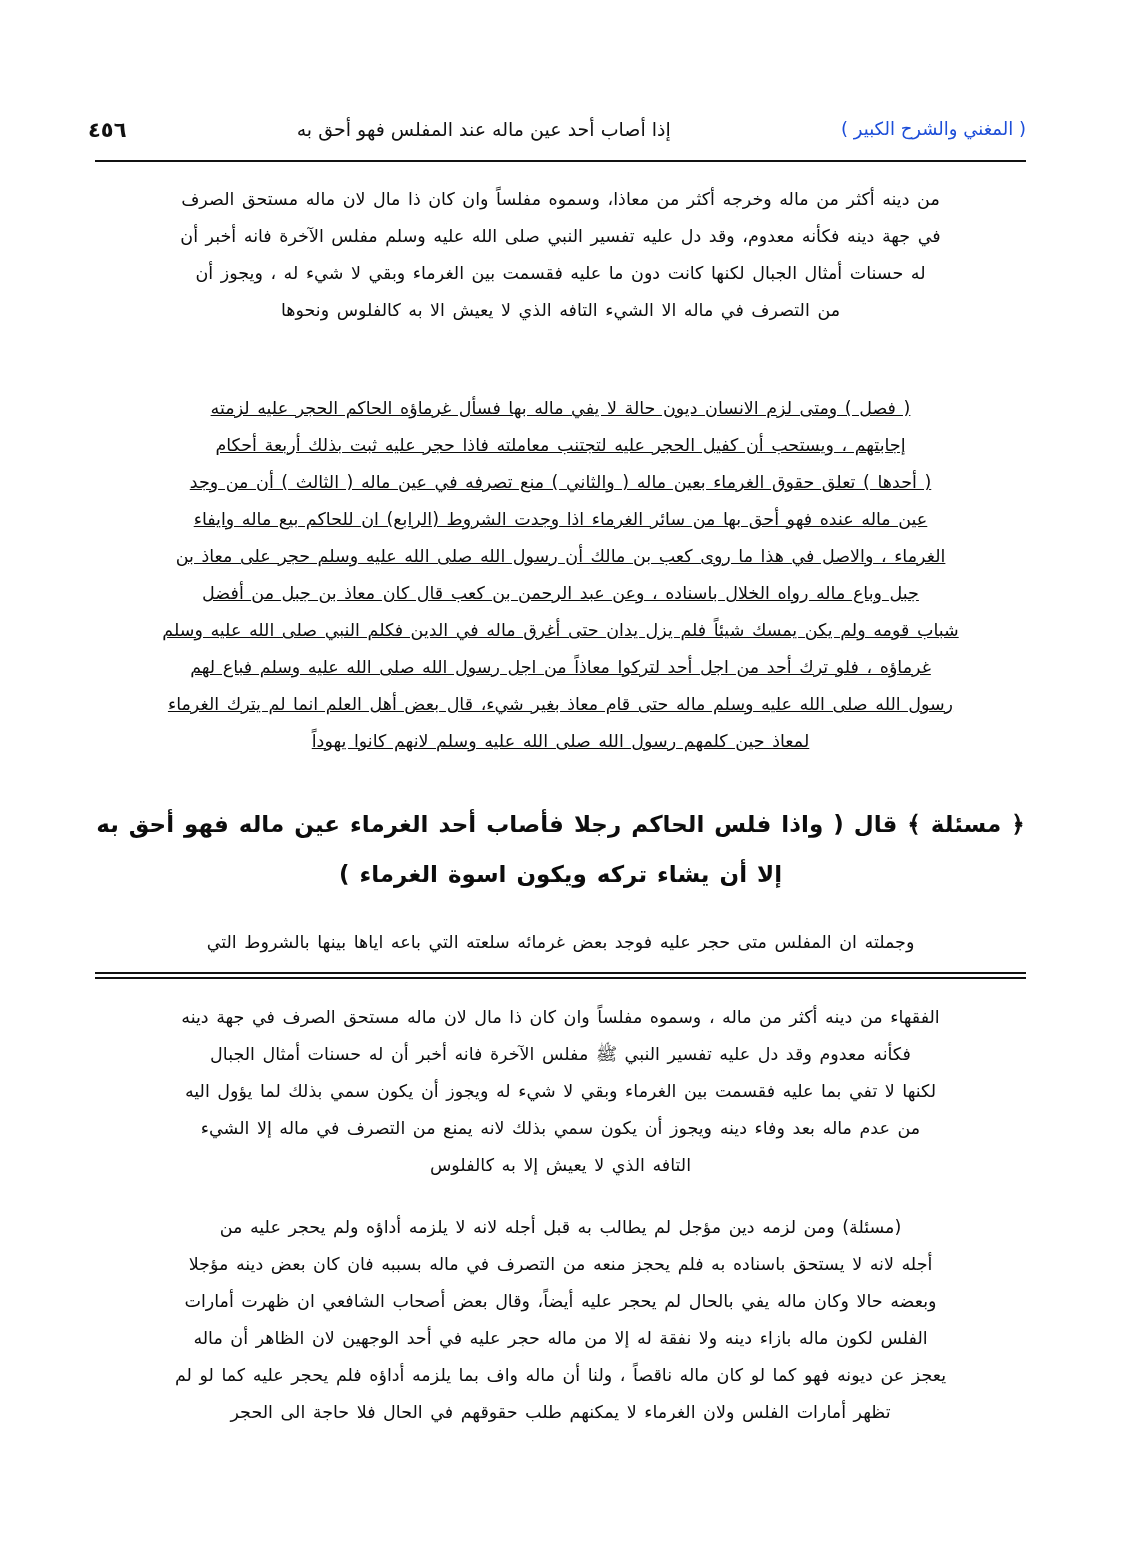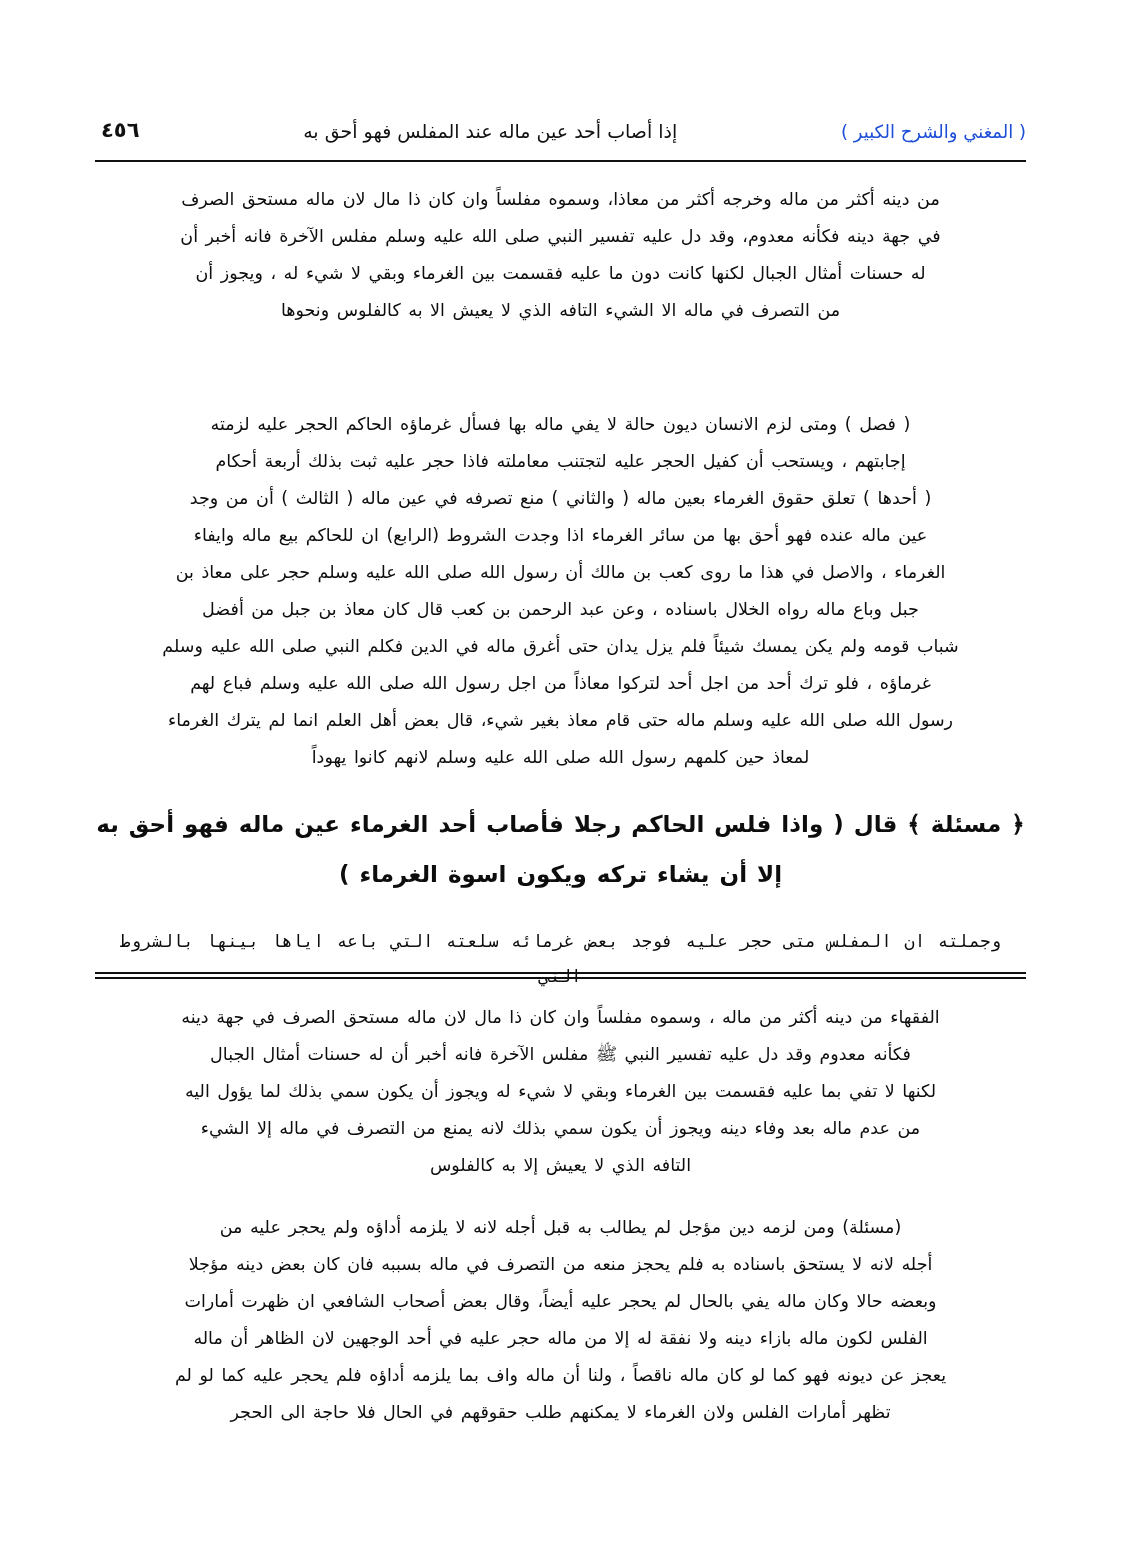--- a/index.html
+++ b/index.html
@@ -19,24 +19,24 @@
   .page {
     position: absolute;
     inset: 0;
     padding: 0;
   }
   
   .header {
     position: absolute;
     top: 118px;
     right: 95px;
-    left: 95px;
+    left: 82px;
     display: flex;
     flex-direction: row-reverse;
-    align-items: flex-end;
+    align-items: flex-start;
     justify-content: space-between;
     direction: rtl;
   }
   .header .page-number {
     font-size: 21px;
     letter-spacing: 1px;
     font-weight: 600;
     color: #111;
     padding-left: 6px;
   }
@@ -76,34 +76,34 @@
     text-align: justify;
     text-align-last: center;
   }
   .para {
     font-size: 17.5px;
     line-height: 35px;
     margin: 0 0 2px 0;
     word-spacing: 2px;
   }
   #sec-1 { top: 182px; }
-  #sec-2 { top: 407px; }
+  #sec-2 { top: 391px; text-decoration: underline; }
   #matn {
     top: 800px;
     font-size: 23px;
     line-height: 48px;
     text-align: center;
     text-align-last: center;
     font-weight: 600;
   }
-  #sec-3 { top: 925px; font-family: Liberation Mono, monospace; }
+  #sec-3 { top: 925px; }
   #sec-4 { top: 1000px; }
   #sec-5 { top: 1210px; }
   #sec-6 { top: 1445px; font-size: 18px; }
-  .para.center { text-align: center; text-align-last: center; }
+  .para.center { text-align: left; text-align-last: center; }
 </style>
 </head>
 <body>
 
 <div class="page">
 
   <div class="header">
     <span class="page-number">٤٥٦</span>
     <span class="head-title">إذا أصاب أحد عين ماله عند المفلس فهو أحق به</span>
     <span class="book-name">( المغني والشرح الكبير )</span>

